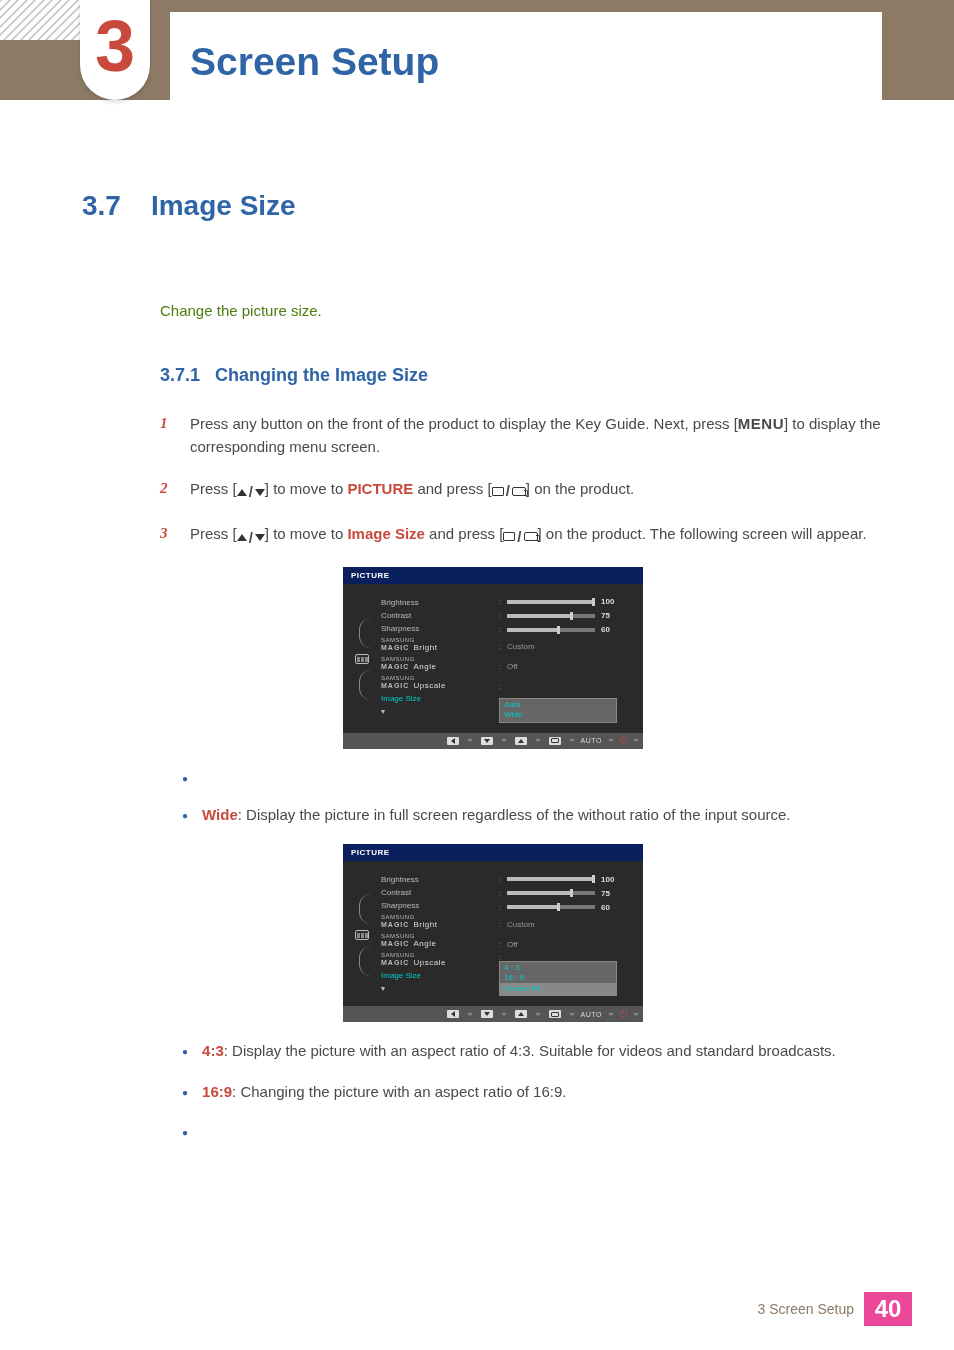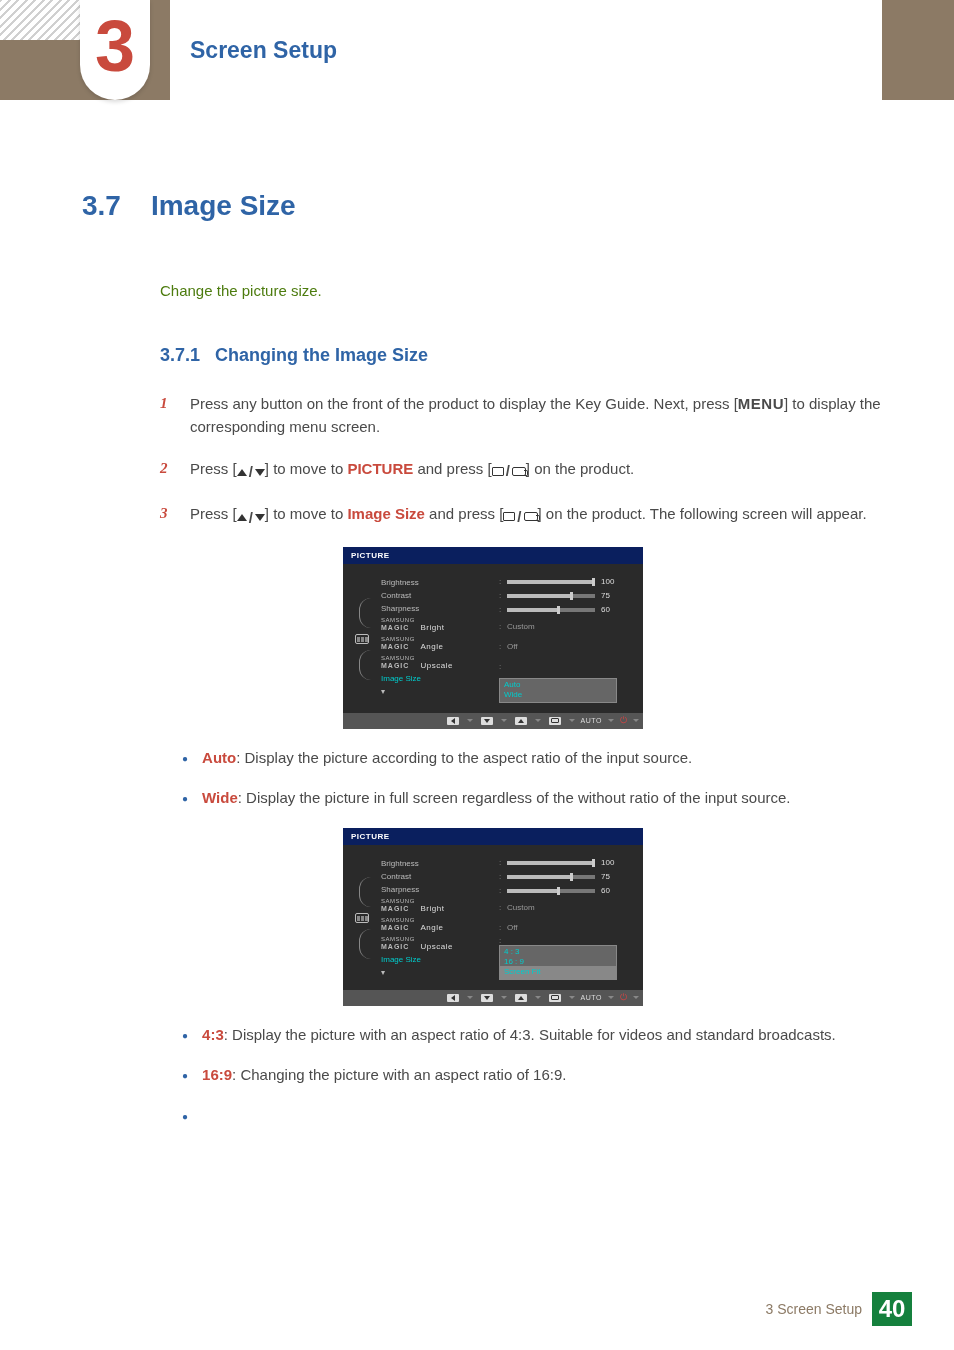--- a/index.html
+++ b/index.html
@@ -38,49 +38,49 @@
   .chapter-badge span {
     font-size: 72px;
     font-weight: bold;
     color: #c94a3d;
     line-height: 1;
     margin-top: -8px;
   }
   .chapter-title {
     position: absolute;
     left: 170px;
-    top: 0;
+    top: 12px;
     height: 100px;
     right: 0;
     background: #fff;
     display: flex;
     align-items: center;
     padding-left: 20px;
-    font-size: 23px;
+    font-size: 39px;
     font-weight: 600;
     color: #2f64a6;
     border-bottom: 0;
   }
   .right-bar {
     position: absolute;
     right: 0; top: 0;
     width: 72px;
     height: 100px;
     background: #8c7a65;
   }
   .content {
     padding: 90px 50px 0 82px;
   }
   .sec-head {
     display: flex;
     gap: 30px;
     color: #2f64a6;
     font-size: 28px;
     font-weight: 600;
-    margin-bottom: 60px;
+    margin-bottom: 80px;
   }
   .intro {
     margin-left: 78px;
     font-size: 15px;
     color: #4d7c0f;
     margin-bottom: 46px;
   }
   .subhead {
     margin-left: 78px;
     color: #2f64a6;
@@ -162,39 +162,39 @@
     width:14px;height:10px;border:1px solid #bbb;border-radius:2px; position:relative;
   }
   .osd-left .ic::after{content:"";position:absolute;left:1px;top:2px;width:3px;height:5px;background:#888;box-shadow:4px 0 #888,8px 0 #888;}
   .osd-items {
     width: 110px;
   }
   .osd-items div { padding: 2px 0; color:#bbb; }
   .osd-items .hl { color:#0cc; }
   .osd-items .magic { font-size:6px; letter-spacing:0.5px; }
   .osd-items .magic b{ font-size:7px; letter-spacing:1px;}
-  .osd-items .ml { color:#ddd; margin-left:9px; font-size:8px;}
+  .osd-items .ml { color:#ddd; margin-left:2px; font-size:8px;}
   .scroll-down { color:#888; text-align:left; padding-left:4px; font-size:8px;}
   .osd-vals {
     flex:1;
   }
   .osd-row { display:flex; align-items:center; gap:4px; height:12px; margin-bottom:2px;}
   .osd-row .colon{ color:#888; width:4px;}
   .slider { height:4px; background:#777; position:relative; }
   .slider.w1{ width:88px;}
   .slider.w2{ width:88px;}
   .slider.w2 .fill{ width:66px;}
   .slider.w3{ width:88px;}
   .slider.w3 .fill{ width:52px;}
   .slider .fill{position:absolute;left:0;top:0;bottom:0;background:#bbb;width:88px;}
   .slider .handle{position:absolute;width:3px;height:8px;top:-2px;background:#ccc;}
   .slider.w1 .handle{right:0;}
   .slider.w2 .handle{left:63px;}
   .slider.w3 .handle{left:50px;}
-  .val-num{ color:#ddd; font-size:8px; width:18px; text-align:left; margin-left:2px;}
+  .val-num{ color:#ddd; font-size:8px; width:18px; text-align:left; margin-left:2px;font-weight:bold;}
   .val-txt{ color:#999; font-size:8px;}
   .dropdown {
     background:#666; color:#0cc; padding:1px 4px; font-size:8px; line-height:1.3;
     border:1px solid #888; margin-top:2px; width:118px;
   }
   .dropdown div { color:#0cc; }
   .dropdown .sel { background:#888; color:#0cc; margin:-1px -4px; padding:1px 4px;}
   .osd-footer {
     background:#555; padding:2px 4px; display:flex; justify-content:flex-end; gap:6px; align-items:center;
   }
@@ -212,22 +212,22 @@
     bottom: 24px;
     left:0; right:0;
     display:flex;
     justify-content:flex-end;
     align-items:center;
     padding-right: 42px;
     gap:10px;
   }
   .footer .ftxt{ font-size:14px; color:#8c7a65;}
   .footer .fpg{
-    background:#15803d; color:#fff; font-size:24px; font-weight:700;
-    width:40px;height:34px; display:flex;align-items:center;justify-content:center;
+    background:#ec4899; color:#fff; font-size:24px; font-weight:700;
+    width:48px;height:34px; display:flex;align-items:center;justify-content:center;
   }
   
   .k-updown{display:inline-flex;gap:2px;align-items:center;}
   .k-updown .u{width:0;height:0;border-left:5px solid transparent;border-right:5px solid transparent;border-bottom:7px solid #333;}
   .k-updown .d{width:0;height:0;border-left:5px solid transparent;border-right:5px solid transparent;border-top:7px solid #333;}
   .k-screen{display:inline-flex;gap:2px;align-items:center;}
   .k-screen .r1{width:12px;height:9px;border:1.5px solid #333;border-radius:1px;}
   .k-screen .r2{width:14px;height:9px;border:1.5px solid #333;border-radius:2px;position:relative;}
   .k-screen .r2::after{content:"";position:absolute;right:-3px;top:2px;width:3px;height:4px;border:1.5px solid #333;border-left:none;border-radius:0 2px 2px 0;}
 </style>
@@ -382,21 +382,20 @@
       <span class="auto-lbl">AUTO</span>
         <div class="ft-arrow"></div>
       <span class="pwr">⏻</span>
         <div class="ft-arrow"></div>
     </div>
   </div>
 
   <div class="bullets">
     <div class="bullet">
       <span class="dot">●</span>
-      <div><span class="hl-red">Auto</span><span>: Display the picture according to the aspect ratio of the input source.</span></div>
     </div>
     <div class="bullet">
       <span class="dot">●</span>
       <div><span class="hl-red">Wide</span><span>: Display the picture in full screen regardless of the without ratio of the input source.</span></div>
     </div>
   </div>
 
   <div class="osd">
     <div class="osd-title">PICTURE</div>
     <div class="osd-body">

